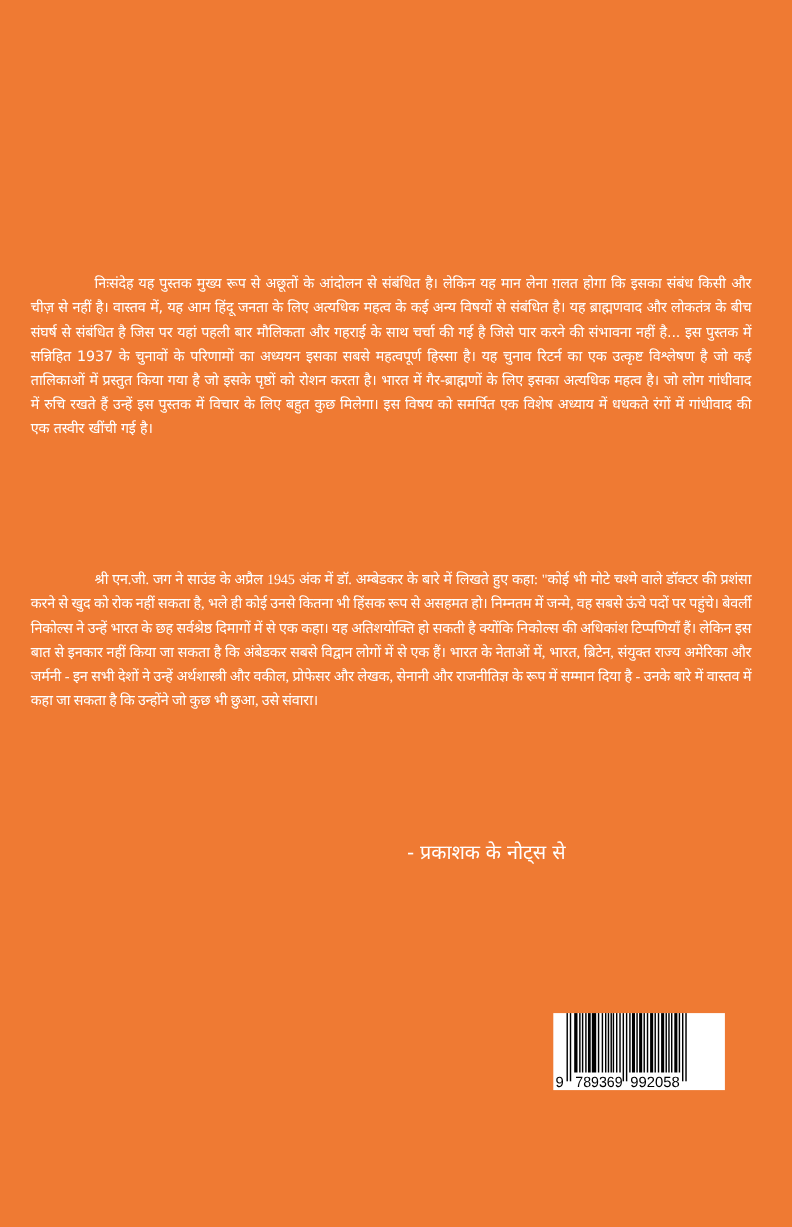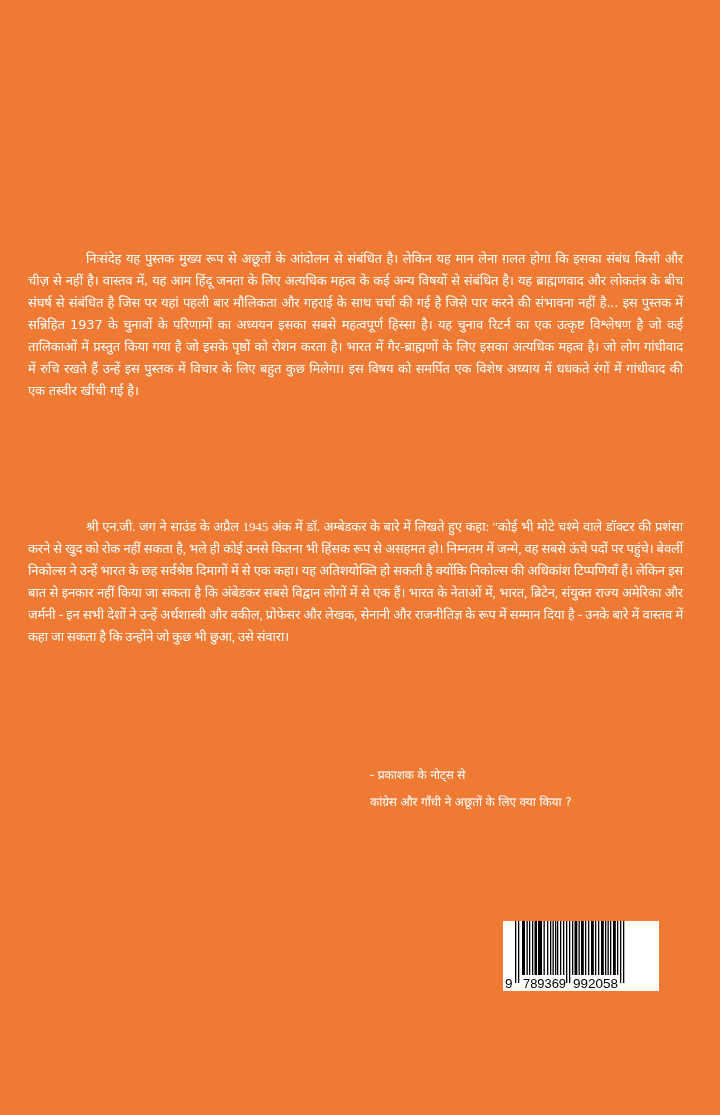--- a/index.html
+++ b/index.html
@@ -35,21 +35,21 @@
     .blurb p {
       margin: 0;
       text-indent: 58px;
     }
     #para1 { top: 248px; }
     #para2 { top: 516px; font-family: Liberation Serif, serif; }
     .attribution {
       position: absolute;
       left: 370px;
       top: 762px;
-      font-size: 12px;
+      font-size: 18px;
       line-height: 27px;
       letter-spacing: -0.15px;
     }
     .attribution div { white-space: nowrap; }
     .barcode {
       position: absolute;
       left: 503px;
       top: 921px;
       width: 156px;
       height: 70px;
@@ -69,21 +69,20 @@
   <div class="blurb" id="para1">
     <p>निःसंदेह यह पुस्तक मुख्य रूप से अछूतों के आंदोलन से संबंधित है। लेकिन यह मान लेना ग़लत होगा कि इसका संबंध किसी और चीज़ से नहीं है। वास्तव में, यह आम हिंदू जनता के लिए अत्यधिक महत्व के कई अन्य विषयों से संबंधित है। यह ब्राह्मणवाद और लोकतंत्र के बीच संघर्ष से संबंधित है जिस पर यहां पहली बार मौलिकता और गहराई के साथ चर्चा की गई है जिसे पार करने की संभावना नहीं है... इस पुस्तक में सन्निहित 1937 के चुनावों के परिणामों का अध्ययन इसका सबसे महत्वपूर्ण हिस्सा है। यह चुनाव रिटर्न का एक उत्कृष्ट विश्लेषण है जो कई तालिकाओं में प्रस्तुत किया गया है जो इसके पृष्ठों को रोशन करता है। भारत में गैर-ब्राह्मणों के लिए इसका अत्यधिक महत्व है। जो लोग गांधीवाद में रुचि रखते हैं उन्हें इस पुस्तक में विचार के लिए बहुत कुछ मिलेगा। इस विषय को समर्पित एक विशेष अध्याय में धधकते रंगों में गांधीवाद की एक तस्वीर खींची गई है।</p>
   </div>
 
   <div class="blurb" id="para2">
     <p>श्री एन.जी. जग ने साउंड के अप्रैल 1945 अंक में डॉ. अम्बेडकर के बारे में लिखते हुए कहा: "कोई भी मोटे चश्मे वाले डॉक्टर की प्रशंसा करने से खुद को रोक नहीं सकता है, भले ही कोई उनसे कितना भी हिंसक रूप से असहमत हो। निम्नतम में जन्मे, वह सबसे ऊंचे पदों पर पहुंचे। बेवर्ली निकोल्स ने उन्हें भारत के छह सर्वश्रेष्ठ दिमागों में से एक कहा। यह अतिशयोक्ति हो सकती है क्योंकि निकोल्स की अधिकांश टिप्पणियाँ हैं। लेकिन इस बात से इनकार नहीं किया जा सकता है कि अंबेडकर सबसे विद्वान लोगों में से एक हैं। भारत के नेताओं में, भारत, ब्रिटेन, संयुक्त राज्य अमेरिका और जर्मनी - इन सभी देशों ने उन्हें अर्थशास्त्री और वकील, प्रोफेसर और लेखक, सेनानी और राजनीतिज्ञ के रूप में सम्मान दिया है - उनके बारे में वास्तव में कहा जा सकता है कि उन्होंने जो कुछ भी छुआ, उसे संवारा।</p>
   </div>
 
   <div class="attribution">
     <div>- प्रकाशक के नोट्स से</div>
-    <div>कांग्रेस और गाँधी ने अछूतों के लिए क्या किया ?</div>
   </div>
 
   <div class="barcode">
     <svg width="156" height="70" viewBox="0 0 156 70">
 
       <g fill="#000">
         <rect x="12" y="0" width="1.3" height="62"></rect>
         <rect x="15" y="0" width="1.3" height="62"></rect>
         <rect x="19" y="0" width="3" height="54"></rect>
         <rect x="23.5" y="0" width="1.3" height="54"></rect>

